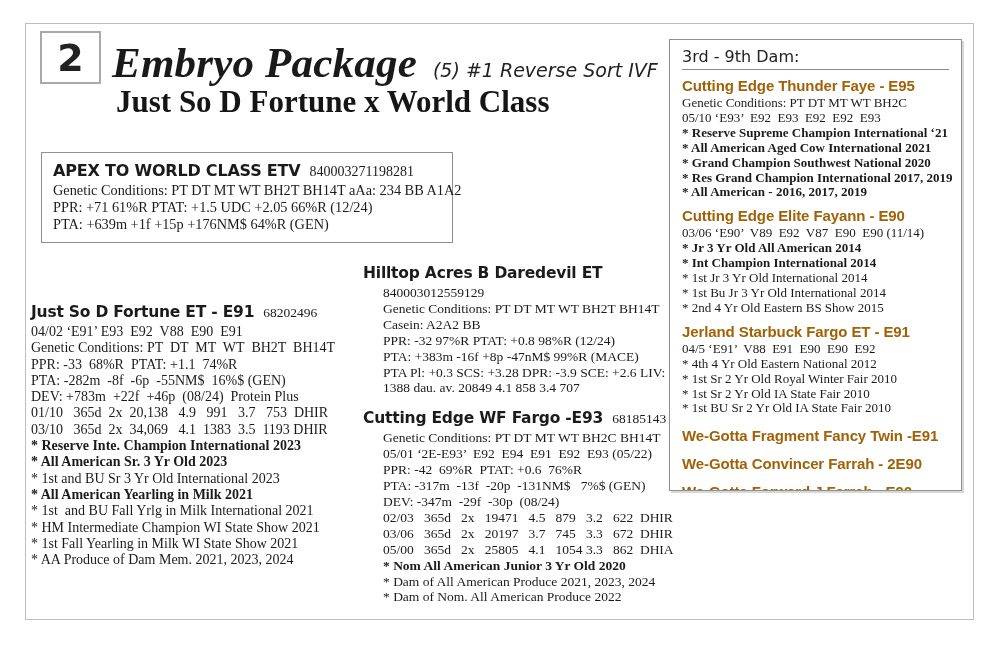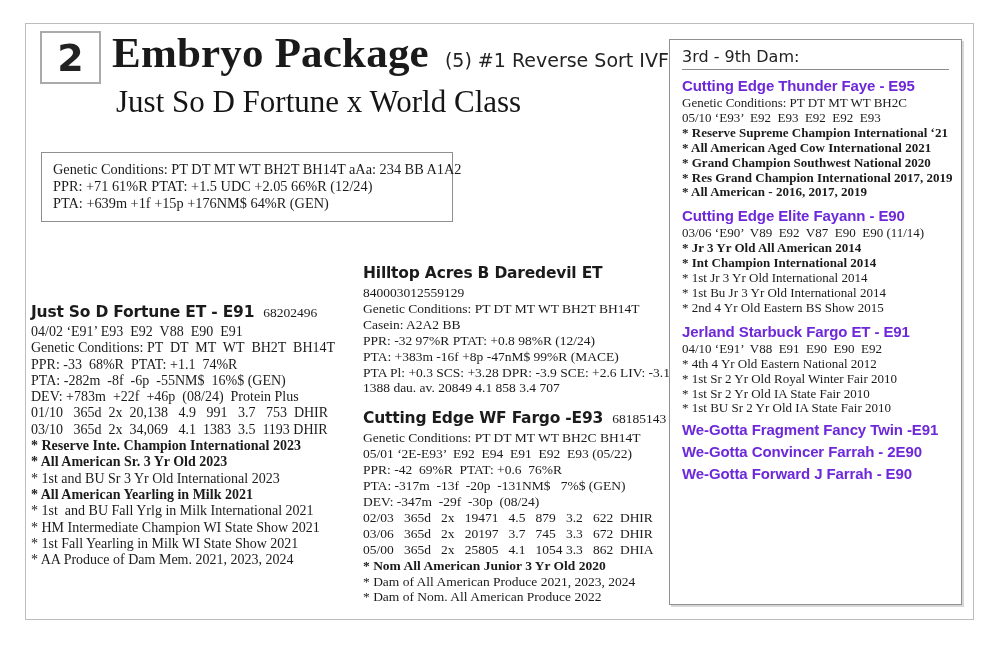--- a/index.html
+++ b/index.html
@@ -13,32 +13,32 @@
     border:1px solid #bdbdbd; background:#fff; box-sizing:border-box;
   }
   
   .lot-box {
     position:absolute; left:14px; top:7px; width:57px; height:49px;
     border:2px solid #aaaaaa; background:#fff;
     display:flex; align-items:center; justify-content:center;
     font-family:"DejaVu Sans", sans-serif; font-weight:bold; font-size:38px; color:#222;
   }
   .title-row {
-    position:absolute; left:86px; top:4px; display:flex; align-items:baseline; white-space:nowrap;
+    position:absolute; left:86px; top:14px; display:flex; align-items:baseline; white-space:nowrap;font-style:italic;
   }
   .title {
     font-family:"Liberation Serif", serif; font-weight:bold; font-size:43px;
     letter-spacing:0.2px; color:#1a1a1a;
   }
   .title-note {
     font-family:"DejaVu Sans", sans-serif; font-size:19px; margin-left:16px; color:#222;margin-top:10px;
   }
   .mating {
     position:absolute; left:90px; top:60px;
-    font-family:"Liberation Serif", serif; font-weight:normal; font-size:31px; color:#151515;
+    font-family:"Liberation Serif", serif; font-weight:bold; font-size:31px; color:#151515;
     white-space:nowrap;
   }
   
   .pline { font-size:14px; line-height:16.3px; white-space:pre; }
   .pline.b { font-weight:bold; }
   .blk-name {
     font-family:"DejaVu Sans", sans-serif; font-weight:bold; font-size:15.5px;
     margin-bottom:3px; white-space:pre; letter-spacing:-0.2px;
   }
   .blk-name .reg {
@@ -50,56 +50,57 @@
     position:absolute; left:15px; top:128px; width:412px; box-sizing:border-box;
     border:1px solid #8f8f8f; padding:8px 11px 9px 11px; background:#fff;
   }
   .sire-box .blk-name { font-size:16px; margin-bottom:2px; }
   .sire-box .reg { font-size:14px; }
   .sire-box .pline { font-size:14.3px; line-height:17px; }
   
   .dam-block { position:absolute; left:5px; top:279px; width:332px; }
   
   .mid-col { position:absolute; left:337px; top:240px; width:310px; }
-  .mid-col .pline { font-size:13.5px; line-height:15.9px; }
+  .mid-col .pline { font-size:13.5px; line-height:15.9px;margin-left:20px; }
   .mid-block + .mid-block { margin-top:13px; }
   
   .sidebar {
-    position:absolute; left:643px; top:15px; width:293px; height:566px; box-sizing:border-box;
+    position:absolute; left:643px; top:15px; width:293px; height:452px; box-sizing:border-box;
     border:1px solid #909090; box-shadow:2px 2px 0 #d7d7d7; background:#fff;
     padding:7px 12px 8px 12px; overflow:hidden;
   }
   .sidebar-header {
     font-family:"DejaVu Sans", sans-serif; font-size:16px; color:#222;
     padding-bottom:3px; border-bottom:1px solid #8a8a8a; margin-bottom:3px; white-space:pre;
   }
   .sb-name {
     font-family:"Liberation Sans", sans-serif; font-weight:bold; font-size:15px;
-    margin:7px 0 2px 0; white-space:pre; letter-spacing:-0.1px; color:#6d28d9;
-  }
-  .sb-section.standalone .sb-name { margin-top:5px; }
+    margin:7px 0 2px 0; white-space:pre; letter-spacing:-0.1px; color:#a16207;
+  }
+  .sb-section.standalone .sb-name { margin-top:11px; }
   .sidebar .pline { font-size:13px; line-height:14.9px; }
 </style>
 </head>
 <body>
 
 <div class="sheet">
 
   <div class="lot-box">
     <span>2</span>
   </div>
 
   <div class="title-row">
     <span class="title">Embryo Package</span>
     <span class="title-note">(5) #1 Reverse Sort IVF</span>
   </div>
 
   <div class="mating">Just So D Fortune x World Class</div>
 
   <div class="sire-box">
+    <div class="blk-name"><span>APEX TO WORLD CLASS ETV</span><span class="reg">840003271198281</span></div>
     <div>
         <div class="pline">Genetic Conditions: PT DT MT WT BH2T BH14T aAa: 234 BB A1A2</div>
         <div class="pline">PPR: +71 61%R PTAT: +1.5 UDC +2.05 66%R (12/24)</div>
         <div class="pline">PTA: +639m +1f +15p +176NM$ 64%R (GEN)</div>
       </div>
   </div>
 
   <div class="dam-block">
     <div class="blk-name"><span>Just So D Fortune ET - E91</span><span class="reg">68202496</span></div>
     <div>
@@ -174,21 +175,21 @@
           <div class="sb-name">Cutting Edge Elite Fayann - E90</div>
           <div class="pline">03/06 ‘E90’  V89  E92  V87  E90  E90 (11/14)</div>
           <div class="pline b">* Jr 3 Yr Old All American 2014</div>
           <div class="pline b">* Int Champion International 2014</div>
           <div class="pline">* 1st Jr 3 Yr Old International 2014</div>
           <div class="pline">* 1st Bu Jr 3 Yr Old International 2014</div>
           <div class="pline">* 2nd 4 Yr Old Eastern BS Show 2015</div>
         </div>
         <div class="sb-section">
           <div class="sb-name">Jerland Starbuck Fargo ET - E91</div>
-          <div class="pline">04/10 ‘E91’  V88  E91  E90  E90  E92</div>
+          <div class="pline">04/5 ‘E91’  V88  E91  E90  E90  E92</div>
           <div class="pline">* 4th 4 Yr Old Eastern National 2012</div>
           <div class="pline">* 1st Sr 2 Yr Old Royal Winter Fair 2010</div>
           <div class="pline">* 1st Sr 2 Yr Old IA State Fair 2010</div>
           <div class="pline">* 1st BU Sr 2 Yr Old IA State Fair 2010</div>
         </div>
         <div class="sb-section standalone">
           <div class="sb-name">We-Gotta Fragment Fancy Twin -E91</div>
         </div>
         <div class="sb-section standalone">
           <div class="sb-name">We-Gotta Convincer Farrah - 2E90</div>

